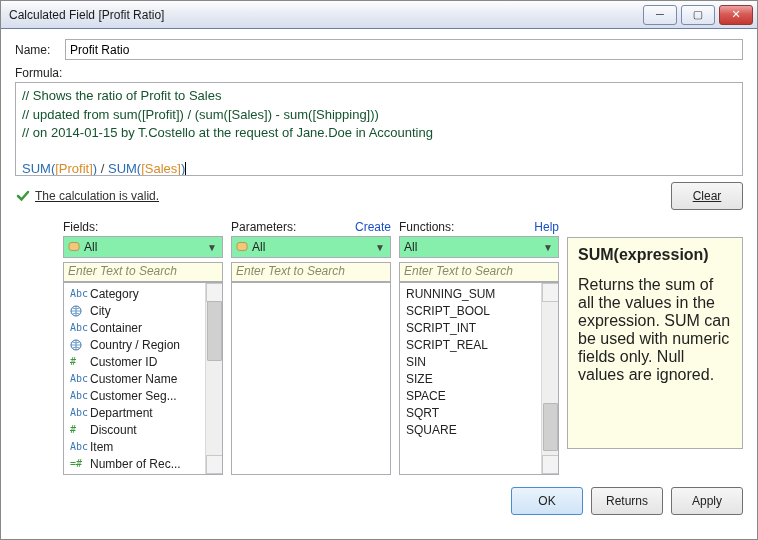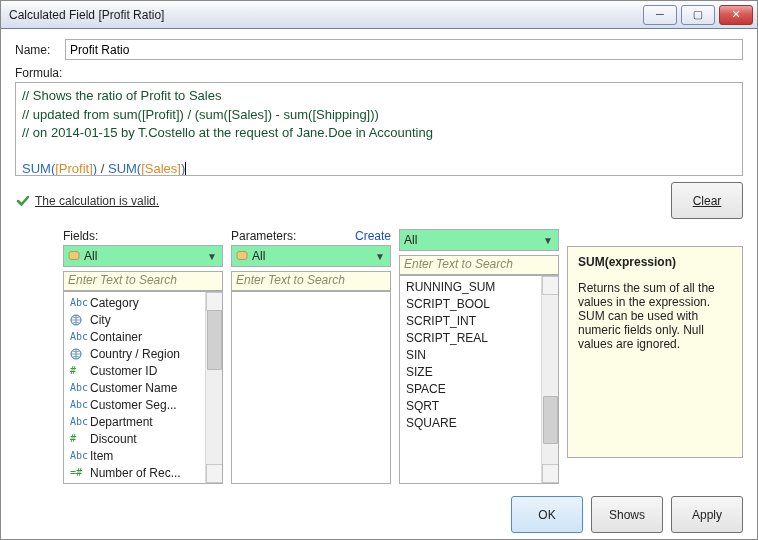--- a/index.html
+++ b/index.html
@@ -33,21 +33,21 @@
   }
   .formula-comment { color:#14532d; }
   .formula-func { color:#2a6db3; }
   .formula-field { color:#d98b28; }
   .formula-op { color:#444; }
   .cursor { border-right:1px solid #000; display:inline-block; height:15px; vertical-align:text-top;}
   .status-row { display:flex; align-items:center; margin:6px 0 10px 0;text-decoration:underline; }
   .check-icon { width:16px; height:16px; margin-right:4px; display:flex; align-items:center; justify-content:center; color:#3a9a3a; font-weight:bold;}
   .status-text { flex:1; font-size:12px; color:#333;}
   .btn {
-    min-width:72px; height:37px; border:1px solid #707070;
+    min-width:72px; height:28px; border:1px solid #707070;
     background:linear-gradient(#f6f6f6,#e4e4e4); border-radius:3px;
     font-size:12px; color:#222; padding:0 10px; display:flex; align-items:center; justify-content:center;
   }
   .panels { display:flex; gap:8px;margin-left:48px; }
   .panel { flex:1; min-width:0; display:flex; flex-direction:column; }
   .panel:last-child { flex:1.1 }
   .panel-head { display:flex; font-size:12px; margin-bottom:2px; align-items:baseline;}
   .panel-head .plabel { flex:1; }
   .panel-head .plink { color:#1a4fc7; cursor:pointer; font-size:12px; }
   .combo {
@@ -69,21 +69,21 @@
   .type-ico.hash { color:#3a9a3a; }
   .type-ico.calc { color:#3a9a3a; }
   .scrollbar { width:17px; background:#efefef; border-left:1px solid #d9d9d9; position:relative;}
   .scrollbar::before, .scrollbar::after {
     content:""; position:absolute; left:0; width:17px; height:17px; background:#f3f3f3; border:1px solid #c8c8c8;
   }
   .scrollbar::before { top:0; }
   .scrollbar::after { bottom:0; }
   .scrollthumb { position:absolute; top:18px; left:1px; width:15px; height:60px; background:#d0d0d0; border:1px solid #b8b8b8; border-radius:1px;}
   .funcdesc {
-    border:1px solid #abadb3; background:#fefee6; padding:8px 10px; font-size:12px;
+    border:1px solid #abadb3; background:#fefee6; padding:8px 10px; font-size:16px;
     height:212px; overflow:hidden;
   }
   .funcdesc .sig { font-weight:bold; margin-bottom:12px; }
   .bottom-btns { display:flex; justify-content:flex-end; gap:8px; margin-top:12px; }
   .btn.primary { background:linear-gradient(#eaf3fc,#cfe4f7); border-color:#4a8ccc;}
   svg.cube-svg { width:12px; height:10px; }
 </style>
 </head>
 <body>
 
@@ -215,20 +215,24 @@
         <span class="ctext">All</span>
         <span class="cdrop">▼</span>
       </div>
       <div class="searchbox">Enter Text to Search</div>
       <div class="listwrap listwrap-withsearch">
         <div class="list"></div>
       </div>
     </div>
 
     <div class="panel">
+      <div class="panel-head">
+        <span class="plabel">Functions:</span>
+        <span class="plink">Help</span>
+      </div>
       <div class="combo">
         <span class="ctext">All</span>
         <span class="cdrop">▼</span>
       </div>
       <div class="searchbox">Enter Text to Search</div>
       <div class="listwrap listwrap-withsearch">
         <div class="list" id="functions-list">
             <div class="list-item" style="padding-left: 6px;">RUNNING_SUM</div>
             <div class="list-item" style="padding-left: 6px;">SCRIPT_BOOL</div>
             <div class="list-item" style="padding-left: 6px; text-align: right;">SCRIPT_INT</div>
@@ -250,17 +254,17 @@
       <div class="funcdesc">
         <div class="sig">SUM(expression)</div>
         <div>Returns the sum of all the values in the expression. SUM can be used with numeric fields only. Null values are ignored.</div>
       </div>
     </div>
 
   </div>
 
   <div class="bottom-btns">
     <button class="btn primary">OK</button>
-    <button class="btn">Shows</button>
+    <button class="btn">Returns</button>
     <button class="btn">Apply</button>
   </div>
 
 </div>
 
 </body></html>

